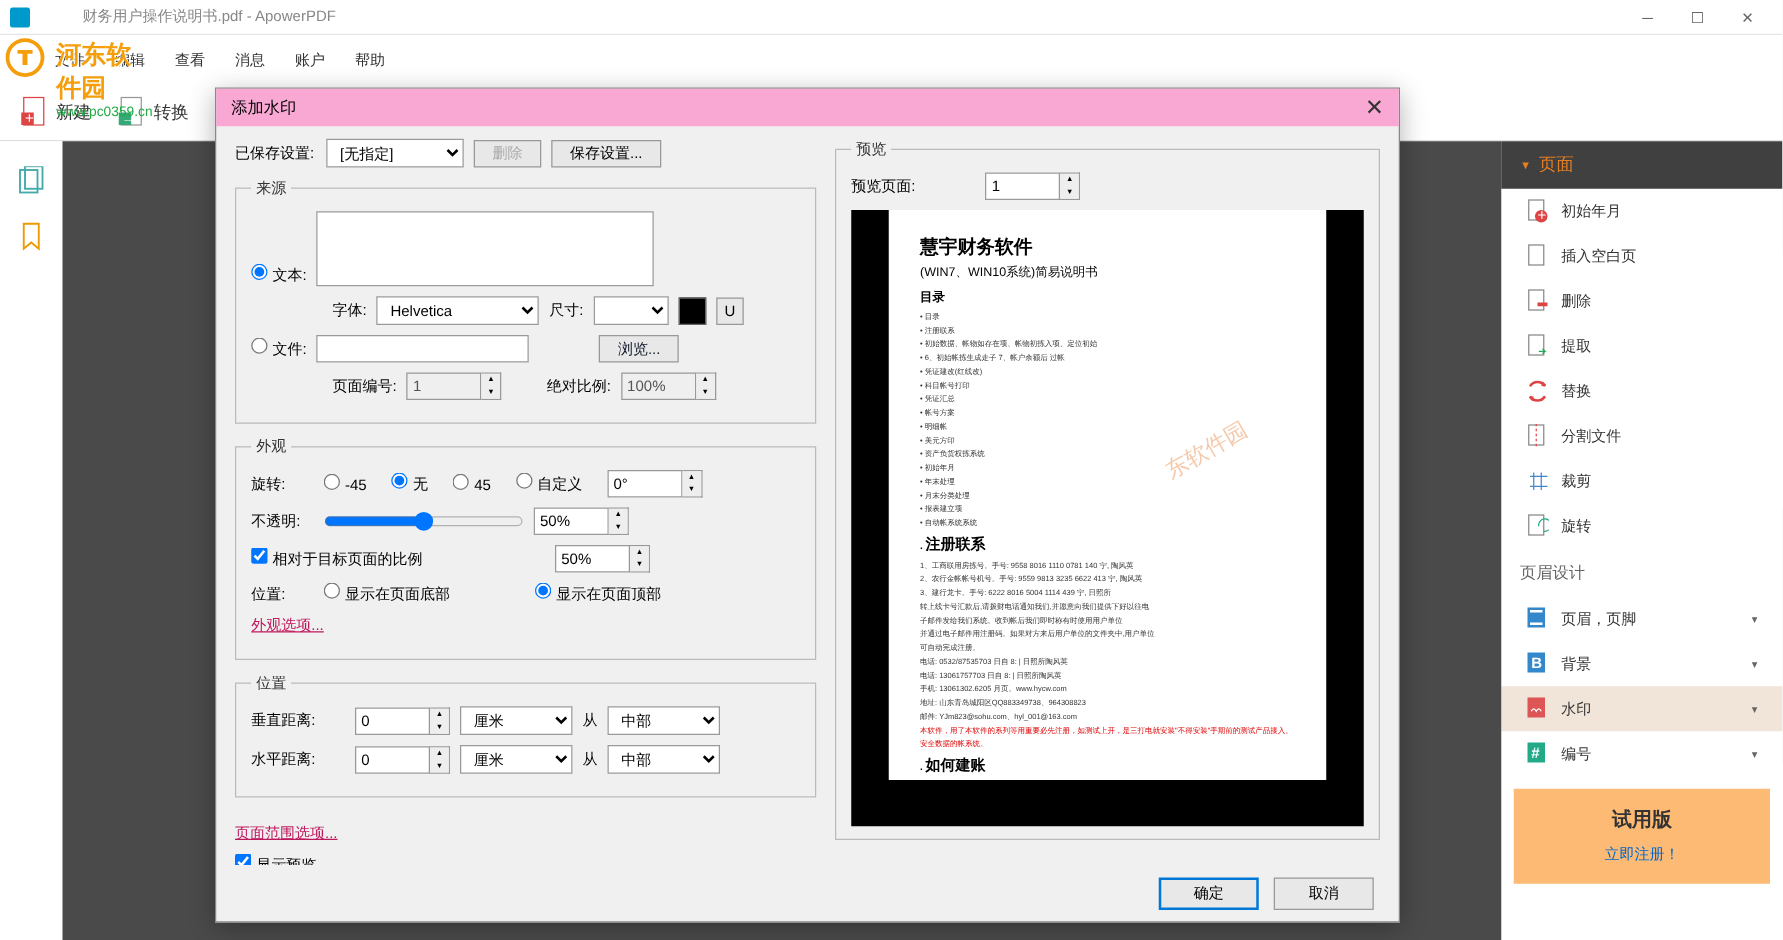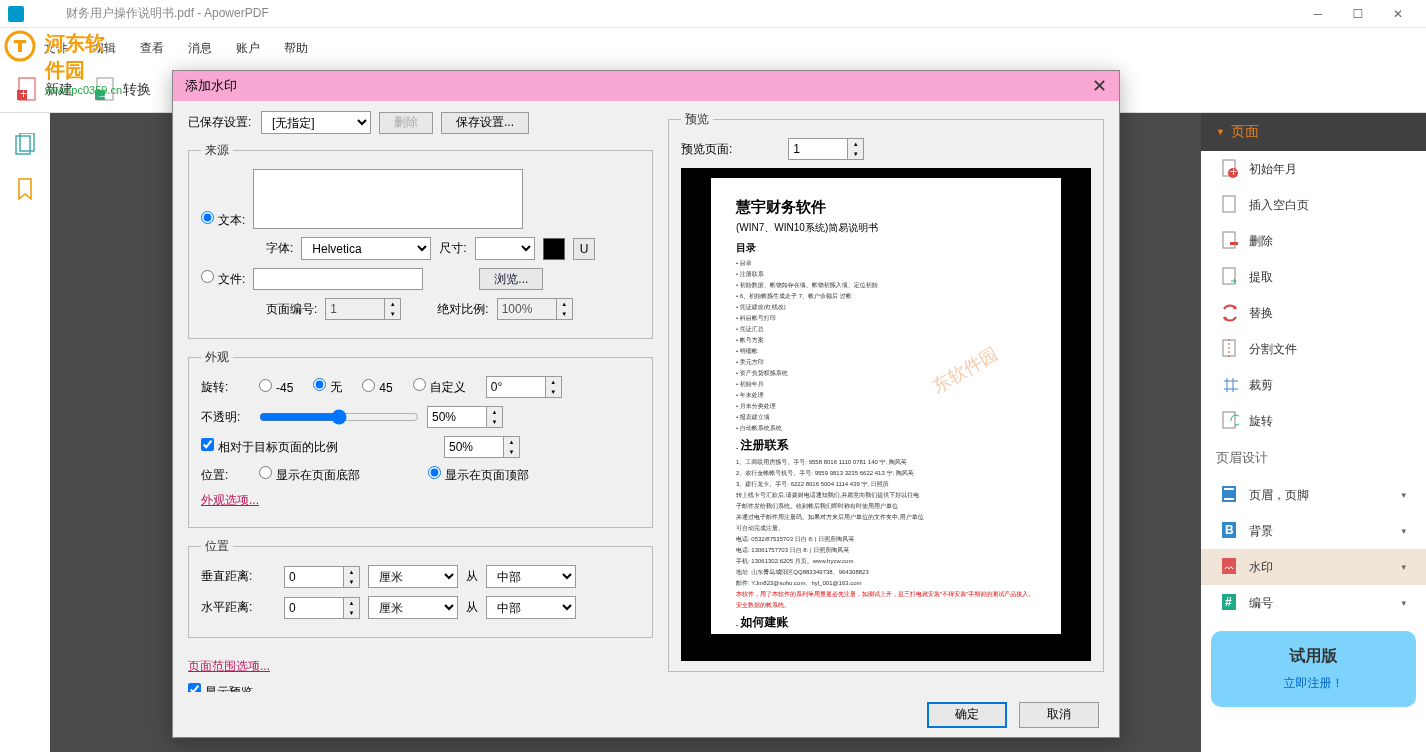--- a/index.html
+++ b/index.html
@@ -29,21 +29,21 @@
 .right-panel { width: 225px; background: #fff; display: flex; flex-direction: column; }
 
 .panel-header { padding: 10px 15px; background: #404040; color: #e67e22; font-size: 14px; font-weight: normal; display: flex; align-items: center; }
 .panel-header::before { content: "▼"; font-size: 9px; margin-right: 6px; color: #e67e22; }
 .panel-item { padding: 8px 20px; display: flex; align-items: center; cursor: pointer; color: #333; }
 .panel-item .p-icon { width: 18px; height: 20px; margin-right: 10px; }
 .panel-item.active { background: #f0e5d8; }
 .panel-item .arrow { margin-left: auto; color: #666; font-size: 9px; }
 .panel-section { padding: 10px 15px; color: #666; font-size: 13px; }
 
-.trial-box { margin: 10px; padding: 15px; background: #7dd3fc; text-align: center; border-radius: 10px; }
+.trial-box { margin: 10px; padding: 15px; background: #fdba74; text-align: center; }
 .trial-title { font-size: 16px; font-weight: bold; color: #333; margin-bottom: 8px; }
 .trial-text { color: #555; margin-bottom: 8px; }
 .trial-link { color: #0066cc; cursor: pointer; }
 
 
 .dialog { position: absolute; left: 172px; top: 70px; width: 948px; height: 668px; background: #f0f0f0; border: 1px solid #888; box-shadow: 0 4px 20px rgba(0,0,0,0.3); z-index: 100; display: flex; flex-direction: column; }
 .dlg-title { height: 30px; display: flex; align-items: center; padding: 0 12px; background: #f9a8d4; }
 .dlg-title .dlg-label { flex: 1; font-size: 13px; }
 .dlg-title .close-x { font-size: 18px; cursor: pointer; color: #333; }
 .dlg-body { flex: 1; display: flex; padding: 10px 15px; gap: 15px; overflow: hidden; }
@@ -63,21 +63,21 @@
 .spinner .arrows span { flex: 1; font-size: 6px; text-align: center; line-height: 10px; background: #eee; cursor: pointer; }
 
 fieldset { border: 1px solid #bbb; padding: 10px 12px; margin-bottom: 10px; }
 fieldset legend { padding: 0 4px; color: #333; }
 textarea { width: 270px; height: 60px; border: 1px solid #999; resize: none; }
 .color-box { width: 22px; height: 22px; background: #000; border: 1px solid #666; }
 .link { color: #be185d; text-decoration: underline; cursor: pointer; }
 .checkbox, .radio { margin-right: 4px; }
 input[type="range"] { width: 160px; }
 
-.preview-page { background: #000; flex: 1; padding: 10px; display: flex; justify-content: center; }
+.preview-page { background: #000; flex: 1; display: flex; justify-content: center; }
 .preview-paper { background: #fff; width: 350px; height: 456px; padding: 20px 25px; position: relative; overflow: hidden; }
 .preview-paper h1 { font-size: 15px; margin-bottom: 4px; }
 .preview-paper .sub { font-size: 10px; margin-bottom: 6px; }
 .preview-paper .toc { font-size: 10px; font-weight: bold; margin-bottom: 4px; }
 .preview-paper .line { font-size: 6px; color: #333; margin-bottom: 2px; }
 .preview-paper .line.red { color: #d00; }
 .preview-paper .section { font-size: 8px; font-weight: bold; margin: 4px 0; }
 .preview-paper .wm { position: absolute; right: 60px; top: 180px; font-size: 18px; color: rgba(230,120,40,0.4); transform: rotate(-30deg); }
 
 .dlg-footer { height: 45px; display: flex; align-items: center; justify-content: flex-end; padding: 0 20px; gap: 12px; }

